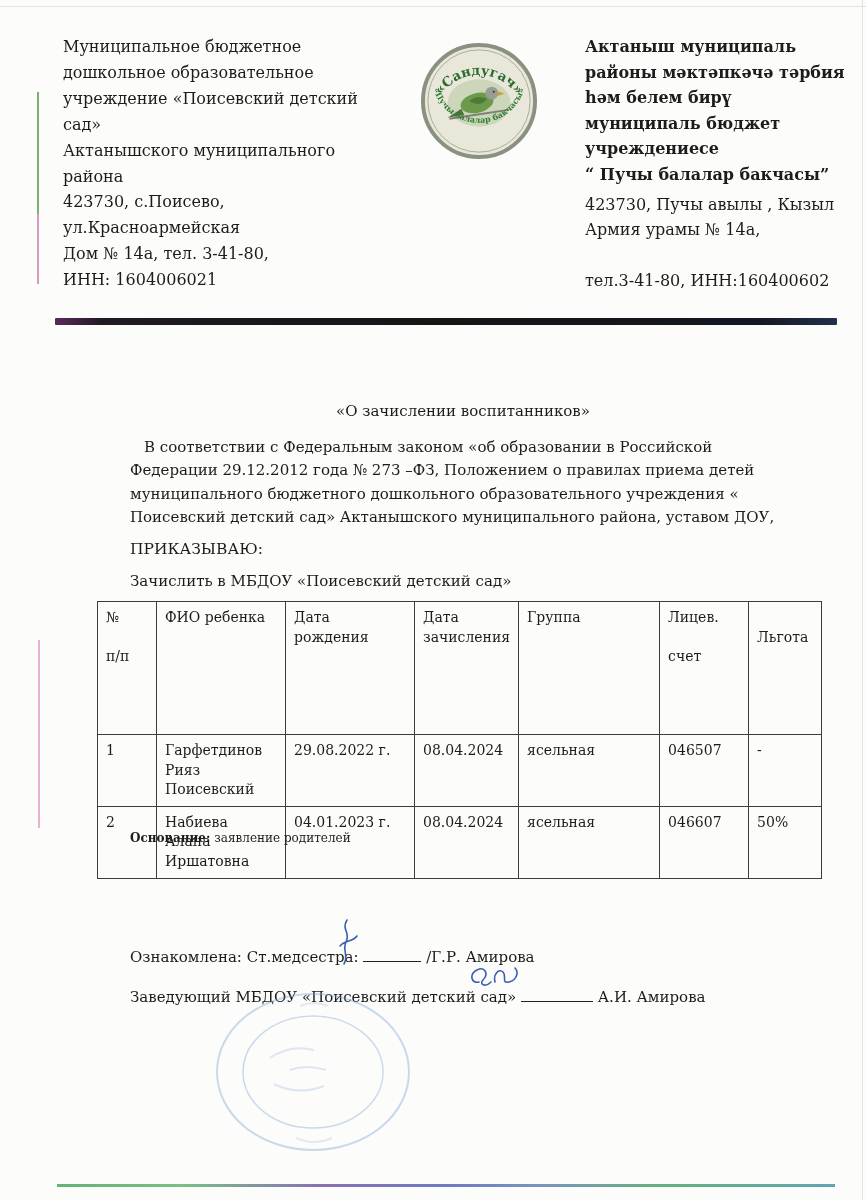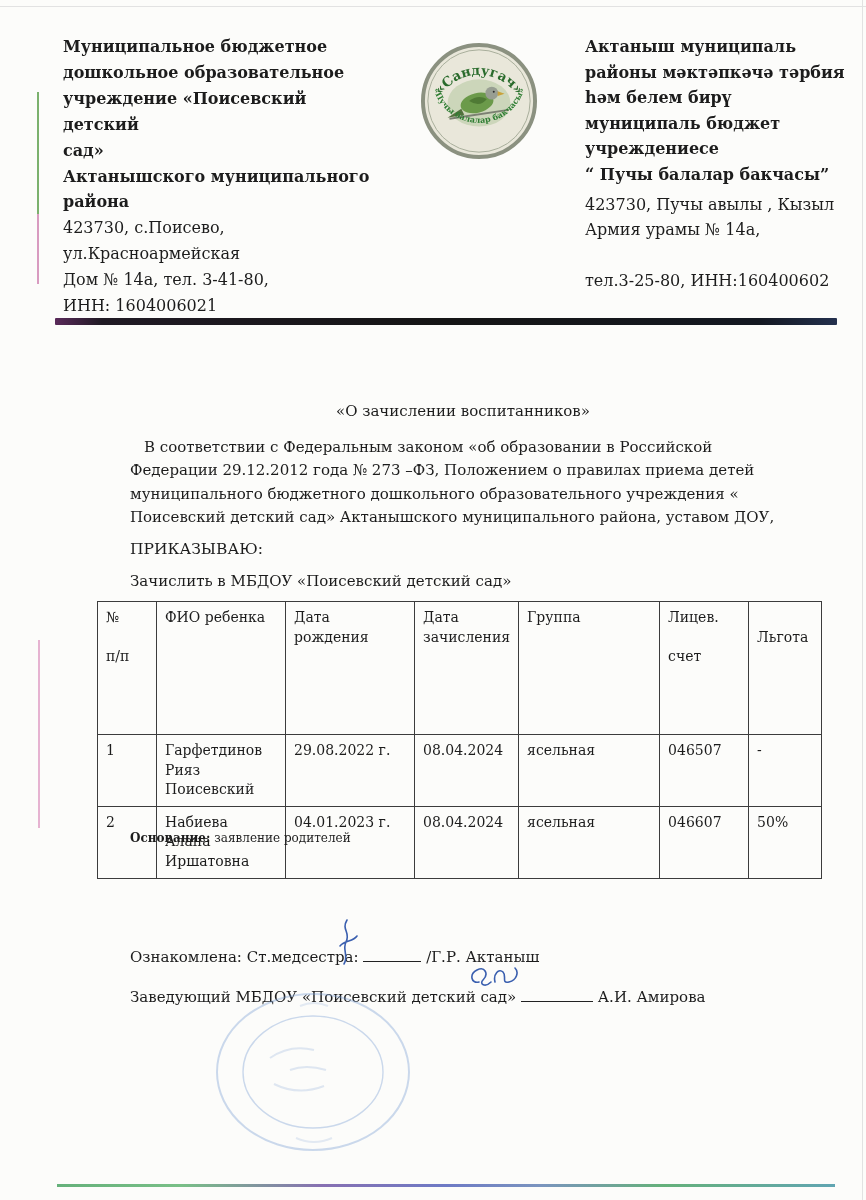--- a/index.html
+++ b/index.html
@@ -5,21 +5,21 @@
   html,body{margin:0;padding:0;background:#e9e9e9;}
   .page{
     position:relative;width:866px;height:1200px;margin:0 auto;
     background:#fcfcfa;overflow:hidden;
     font-family:"DejaVu Serif","Liberation Serif",serif;
     color:#1c1c1c;
   }
   .ml{white-space:pre-line;}
   
   .org-left{position:absolute;left:63px;top:34px;width:318px;font-size:16px;line-height:1.62;}
-  .org-left .name{font-weight:bold;}
+  .org-left .name{font-weight:normal;}
   .org-left .addr{font-weight:normal;}
   .org-right{position:absolute;left:585px;top:34px;width:280px;font-size:16px;line-height:1.6;}
   .org-right .name{font-weight:bold;}
   .org-right .addr{font-weight:normal;margin-top:4px;}
   .logo-wrap{position:absolute;left:420px;top:42px;width:118px;height:118px;}
   
   .divider{
     position:absolute;left:55px;top:318px;width:782px;height:7px;
     background:linear-gradient(90deg,#5a2a5a 0%,#201a24 6%,#151515 50%,#141821 90%,#23304d 100%);
     border-radius:1px;
@@ -118,21 +118,21 @@
   <div class="org-right">
     <div class="name ml">Актаныш муниципаль
 районы мәктәпкәчә тәрбия
 һәм белем бирү
 муниципаль бюджет
 учреждениесе
 “ Пучы балалар бакчасы”</div>
     <div class="addr ml">423730, Пучы авылы , Кызыл
 Армия урамы № 14а,
 
-тел.3-25-80, ИНН:160400602</div>
+тел.3-41-80, ИНН:160400602</div>
   </div>
 
   <div class="divider"></div>
 
   <div class="order-subject">«О зачислении воспитанников»</div>
 
   <div class="preamble">В соответствии с Федеральным законом «об образовании в Российской Федерации 29.12.2012 года № 273 –ФЗ, Положением о правилах приема детей муниципального бюджетного дошкольного образовательного учреждения « Поисевский детский сад» Актанышского муниципального района, уставом ДОУ,</div>
 
   <div class="directive">ПРИКАЗЫВАЮ:</div>
   <div class="enroll">Зачислить в МБДОУ «Поисевский детский сад»</div>
@@ -176,21 +176,21 @@
     </tbody>
   </table>
 
   <div class="basis">
     <b>Основание:</b><span> заявление родителей</span>
   </div>
 
   <div class="ack-line">
     <span>Ознакомлена: Ст.медсестра:</span>
     <span class="sig-underline"></span>
-    <span>/Г.Р. Актаныш</span>
+    <span>/Г.Р. Амирова</span>
   </div>
   <div class="head-line">
     <span>Заведующий МБДОУ «Поисевский  детский сад»</span>
     <span class="sig-underline wide"></span>
     <span>А.И. Амирова</span>
   </div>
 
   <svg class="sig-svg sig-nurse" width="42" height="50" viewBox="0 0 42 50">
     <path d="M20,4 C14,14 24,16 19,26 C15,34 22,40 17,48 M13,30 C18,24 26,26 30,20" fill="none" stroke="#3a5faf" stroke-width="1.6" stroke-linecap="round"></path>
   </svg>

